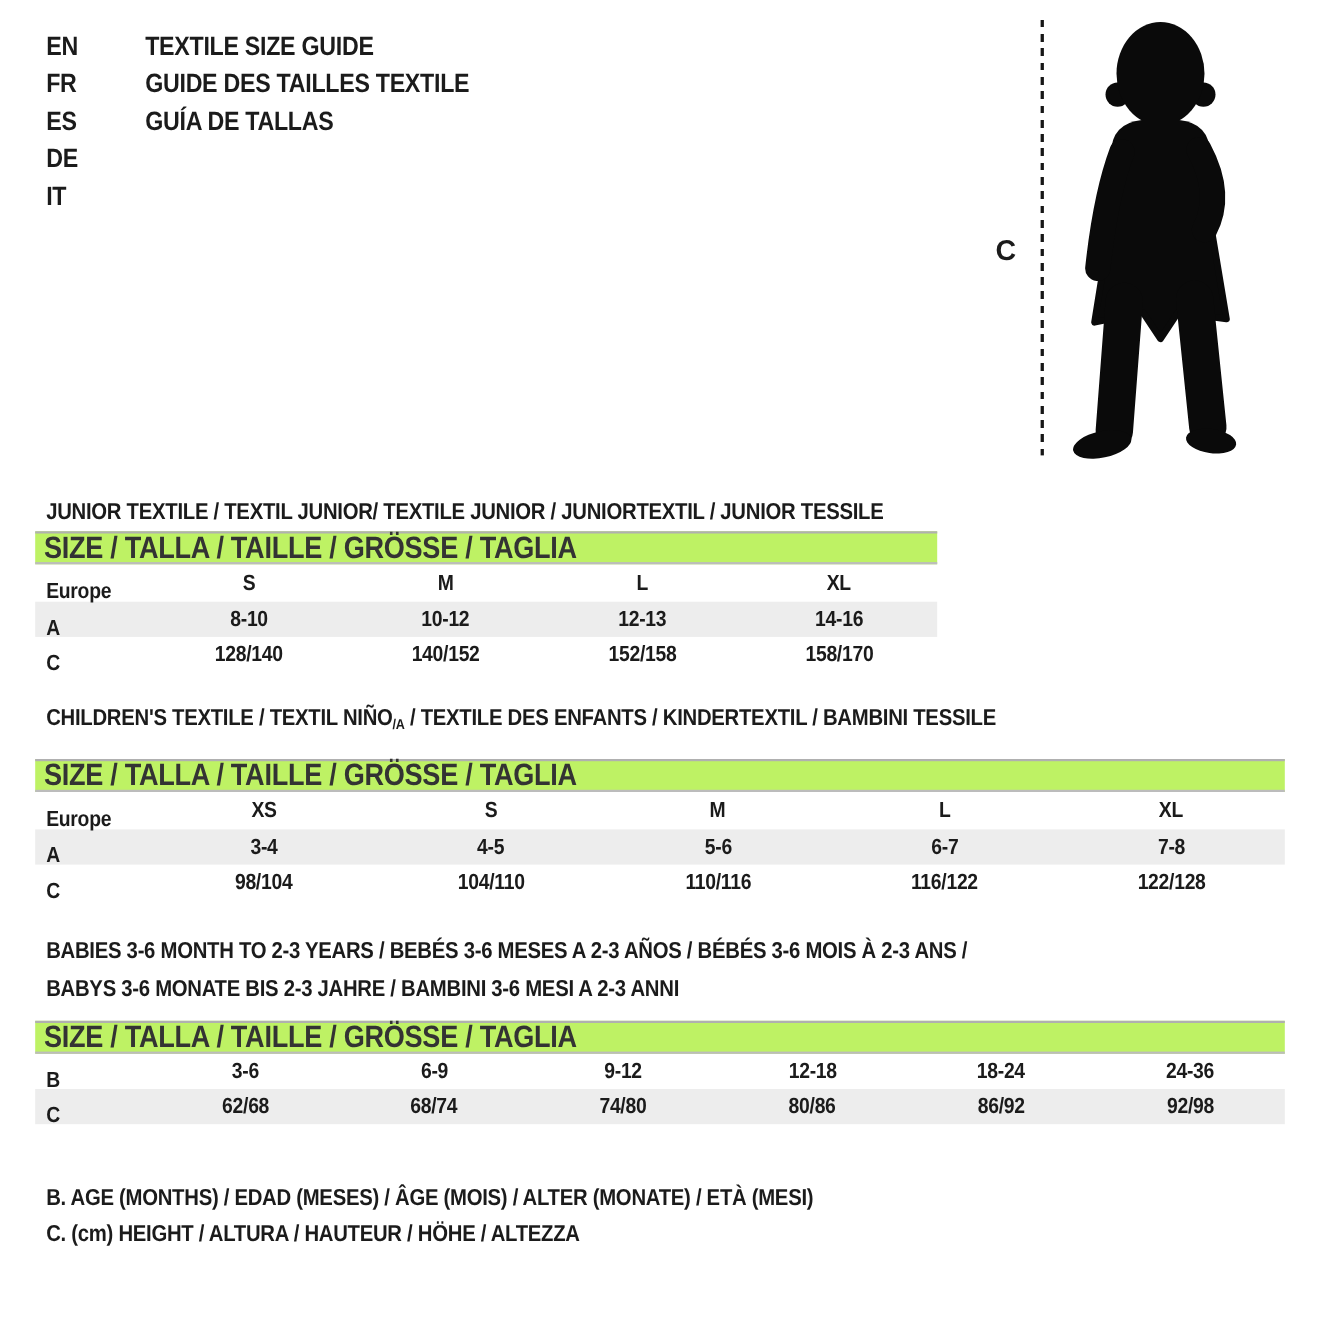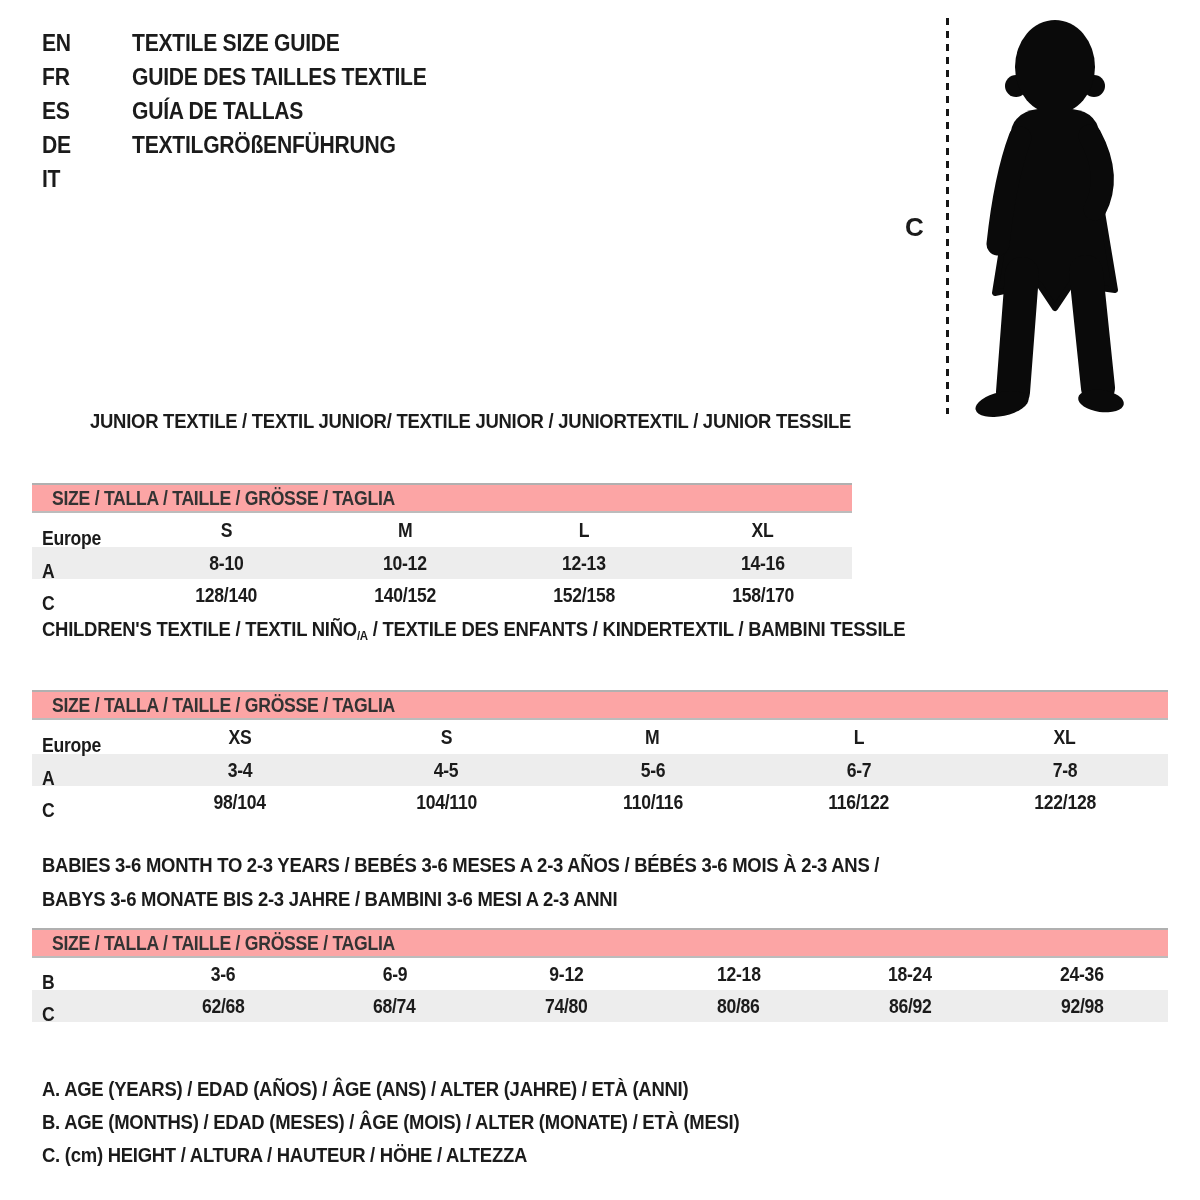--- a/index.html
+++ b/index.html
@@ -21,22 +21,22 @@
      background:repeating-linear-gradient(to bottom,#161616 0 7px,transparent 7px 13px);}
   .c-label{position:absolute;left:905px;top:212px;font-size:26px;font-weight:bold;}
   .silhouette{position:absolute;left:958px;top:12px;}
 
   
   .sec-title{position:absolute;font-size:21px;font-weight:bold;}
   .sub{font-size:0.62em;vertical-align:-0.28em;}
 
   
   .stable{position:absolute;left:32px;}
-  .tbar{height:26px;background:#fca5a5;border-top:2px solid #b0b0b0;border-bottom:2px solid #bcbcbc;
-        display:flex;align-items:center;padding-left:20px;font-size:20px;font-weight:bold;color:#333;}
+  .tbar{height:26px;background:#bef264;border-top:2px solid #b0b0b0;border-bottom:2px solid #bcbcbc;
+        display:flex;align-items:center;padding-left:8px;font-size:28px;font-weight:bold;color:#333;}
   .trow{display:flex;align-items:center;font-size:20px;font-weight:bold;}
   .trow.head{height:34px;}
   .trow.data{height:32px;}
   .shaded{background:#ededed;}
   .tlabel{width:105px;padding-left:10px;box-sizing:border-box;margin-top:16px;}
   .tcell{flex:1;text-align:center;}
 
   
   .notes{position:absolute;left:42px;top:1072px;}
   .note-line{height:33px;font-size:21px;font-weight:bold;display:flex;align-items:center;}
@@ -54,21 +54,20 @@
     <div class="lang-row">
       <span class="lang-code"><span class="cl">FR</span></span>
       <span class="lang-label"><span class="cl">GUIDE DES TAILLES TEXTILE</span></span>
     </div>
     <div class="lang-row">
       <span class="lang-code"><span class="cl">ES</span></span>
       <span class="lang-label"><span class="cl">GUÍA DE TALLAS</span></span>
     </div>
     <div class="lang-row">
       <span class="lang-code"><span class="cl">DE</span></span>
-      <span class="lang-label"><span class="cl">TEXTILGRÖßENFÜHRUNG</span></span>
     </div>
     <div class="lang-row">
       <span class="lang-code"><span class="cl">IT</span></span>
     </div>
   </div>
 
   <div class="dash-line"></div>
   <div class="c-label">C</div>
   <svg class="silhouette" width="188" height="406" viewBox="0 0 188 406" xmlns="http://www.w3.org/2000/svg">
     <g fill="#0a0a0a" stroke="none">
@@ -91,21 +90,21 @@
       <path d="M64,262 L55,380" stroke-width="34"></path>
       <path d="M128,260 L140,376" stroke-width="34"></path>
     </g>
     <g fill="#0a0a0a">
 
       <ellipse cx="44" cy="392" rx="27" ry="12" transform="rotate(-12 44 392)"></ellipse>
       <ellipse cx="143" cy="389" rx="23" ry="11" transform="rotate(8 143 389)"></ellipse>
     </g>
   </svg>
 
-  <div class="sec-title" style="left:42px;top:409px;margin-left:48px;">
+  <div class="sec-title" style="left:42px;top:454px;">
     <span class="cl">JUNIOR TEXTILE / TEXTIL JUNIOR/ TEXTILE JUNIOR / JUNIORTEXTIL / JUNIOR TESSILE</span>
   </div>
   <div class="stable" style="top:483px;width:820px;">
     <div class="tbar">
       <span class="cl">SIZE / TALLA / TAILLE / GRÖSSE / TAGLIA</span>
     </div>
     <div class="trow head">
       <span class="tlabel"><span class="cl">Europe</span></span>
       <span class="tcell"><span class="cx">S</span></span>
       <span class="tcell"><span class="cx">M</span></span>
@@ -121,21 +120,21 @@
     </div>
     <div class="trow data">
       <span class="tlabel"><span class="cl">C</span></span>
       <span class="tcell"><span class="cx">128/140</span></span>
       <span class="tcell"><span class="cx">140/152</span></span>
       <span class="tcell"><span class="cx">152/158</span></span>
       <span class="tcell"><span class="cx">158/170</span></span>
     </div>
   </div>
 
-  <div class="sec-title" style="left:42px;top:617px;text-align:right;">
+  <div class="sec-title" style="left:42px;top:641px;text-align:right;">
     <span class="cl"><span>CHILDREN'S TEXTILE / TEXTIL NIÑO</span><span class="sub">/A</span><span> / TEXTILE DES ENFANTS / KINDERTEXTIL / BAMBINI TESSILE</span></span>
   </div>
   <div class="stable" style="top:690px;width:1136px;">
     <div class="tbar">
       <span class="cl">SIZE / TALLA / TAILLE / GRÖSSE / TAGLIA</span>
     </div>
     <div class="trow head">
       <span class="tlabel"><span class="cl">Europe</span></span>
       <span class="tcell"><span class="cx">XS</span></span>
       <span class="tcell"><span class="cx">S</span></span>
@@ -186,23 +185,20 @@
       <span class="tcell"><span class="cx">68/74</span></span>
       <span class="tcell"><span class="cx">74/80</span></span>
       <span class="tcell"><span class="cx">80/86</span></span>
       <span class="tcell"><span class="cx">86/92</span></span>
       <span class="tcell"><span class="cx">92/98</span></span>
     </div>
   </div>
 
   <div class="notes">
     <div class="note-line">
-        <span class="cl">A. AGE (YEARS) / EDAD (AÑOS) / ÂGE (ANS) / ALTER (JAHRE) / ETÀ (ANNI)</span>
-      </div>
-    <div class="note-line">
         <span class="cl">B. AGE (MONTHS) / EDAD (MESES) / ÂGE (MOIS) / ALTER (MONATE) / ETÀ (MESI)</span>
       </div>
     <div class="note-line">
         <span class="cl">C. (cm) HEIGHT / ALTURA / HAUTEUR / HÖHE / ALTEZZA</span>
       </div>
   </div>
 
 </div>
 
 </body></html>

